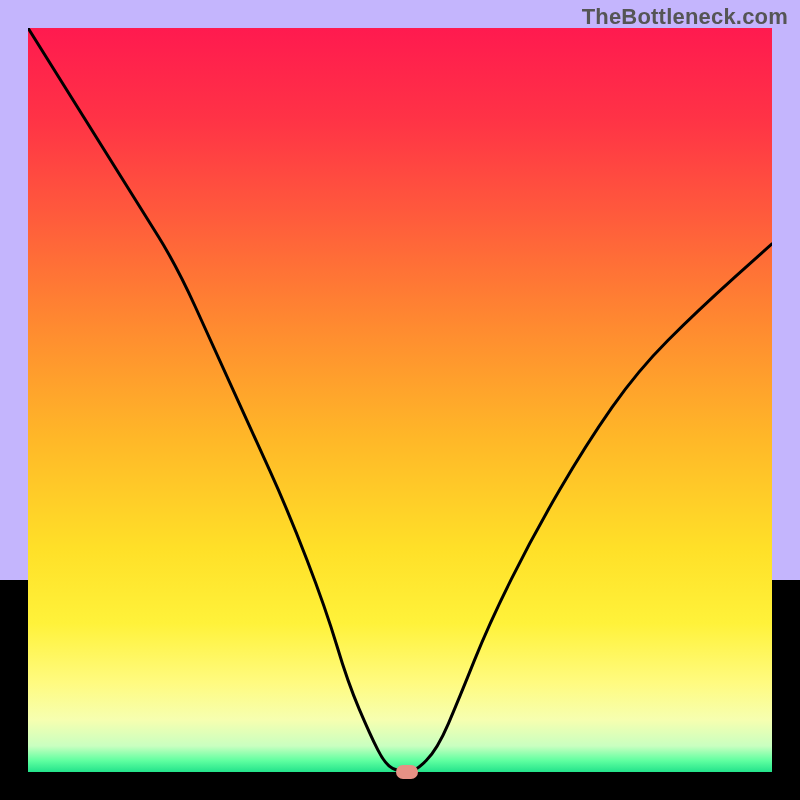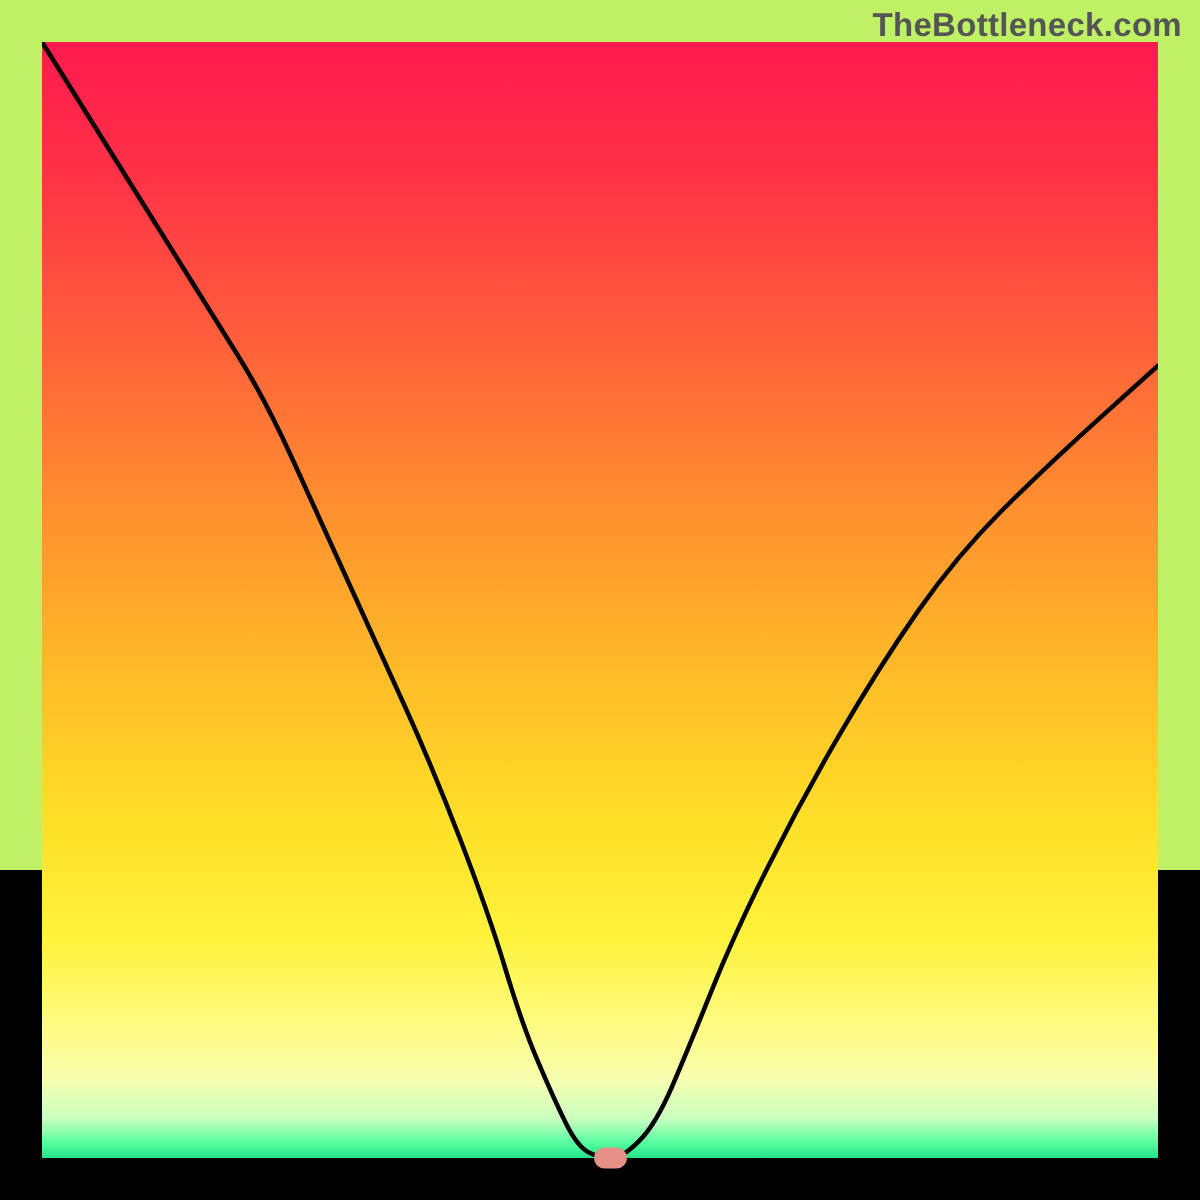--- a/index.html
+++ b/index.html
@@ -8,21 +8,21 @@
     width: 800px;
     height: 800px;
     background: #000;
     font-family: Arial, Helvetica, sans-serif;
     overflow: hidden;
   }
   .frame {
     position: relative;
     width: 800px;
     height: 580px;
-    background: #bef264;
+    background: #c4b5fd;
   }
   .watermark {
     position: absolute;
     top: 4px;
     right: 12px;
     color: #555;
     font-size: 22px;
     font-weight: 600;
     letter-spacing: 0.2px;
     user-select: none;

